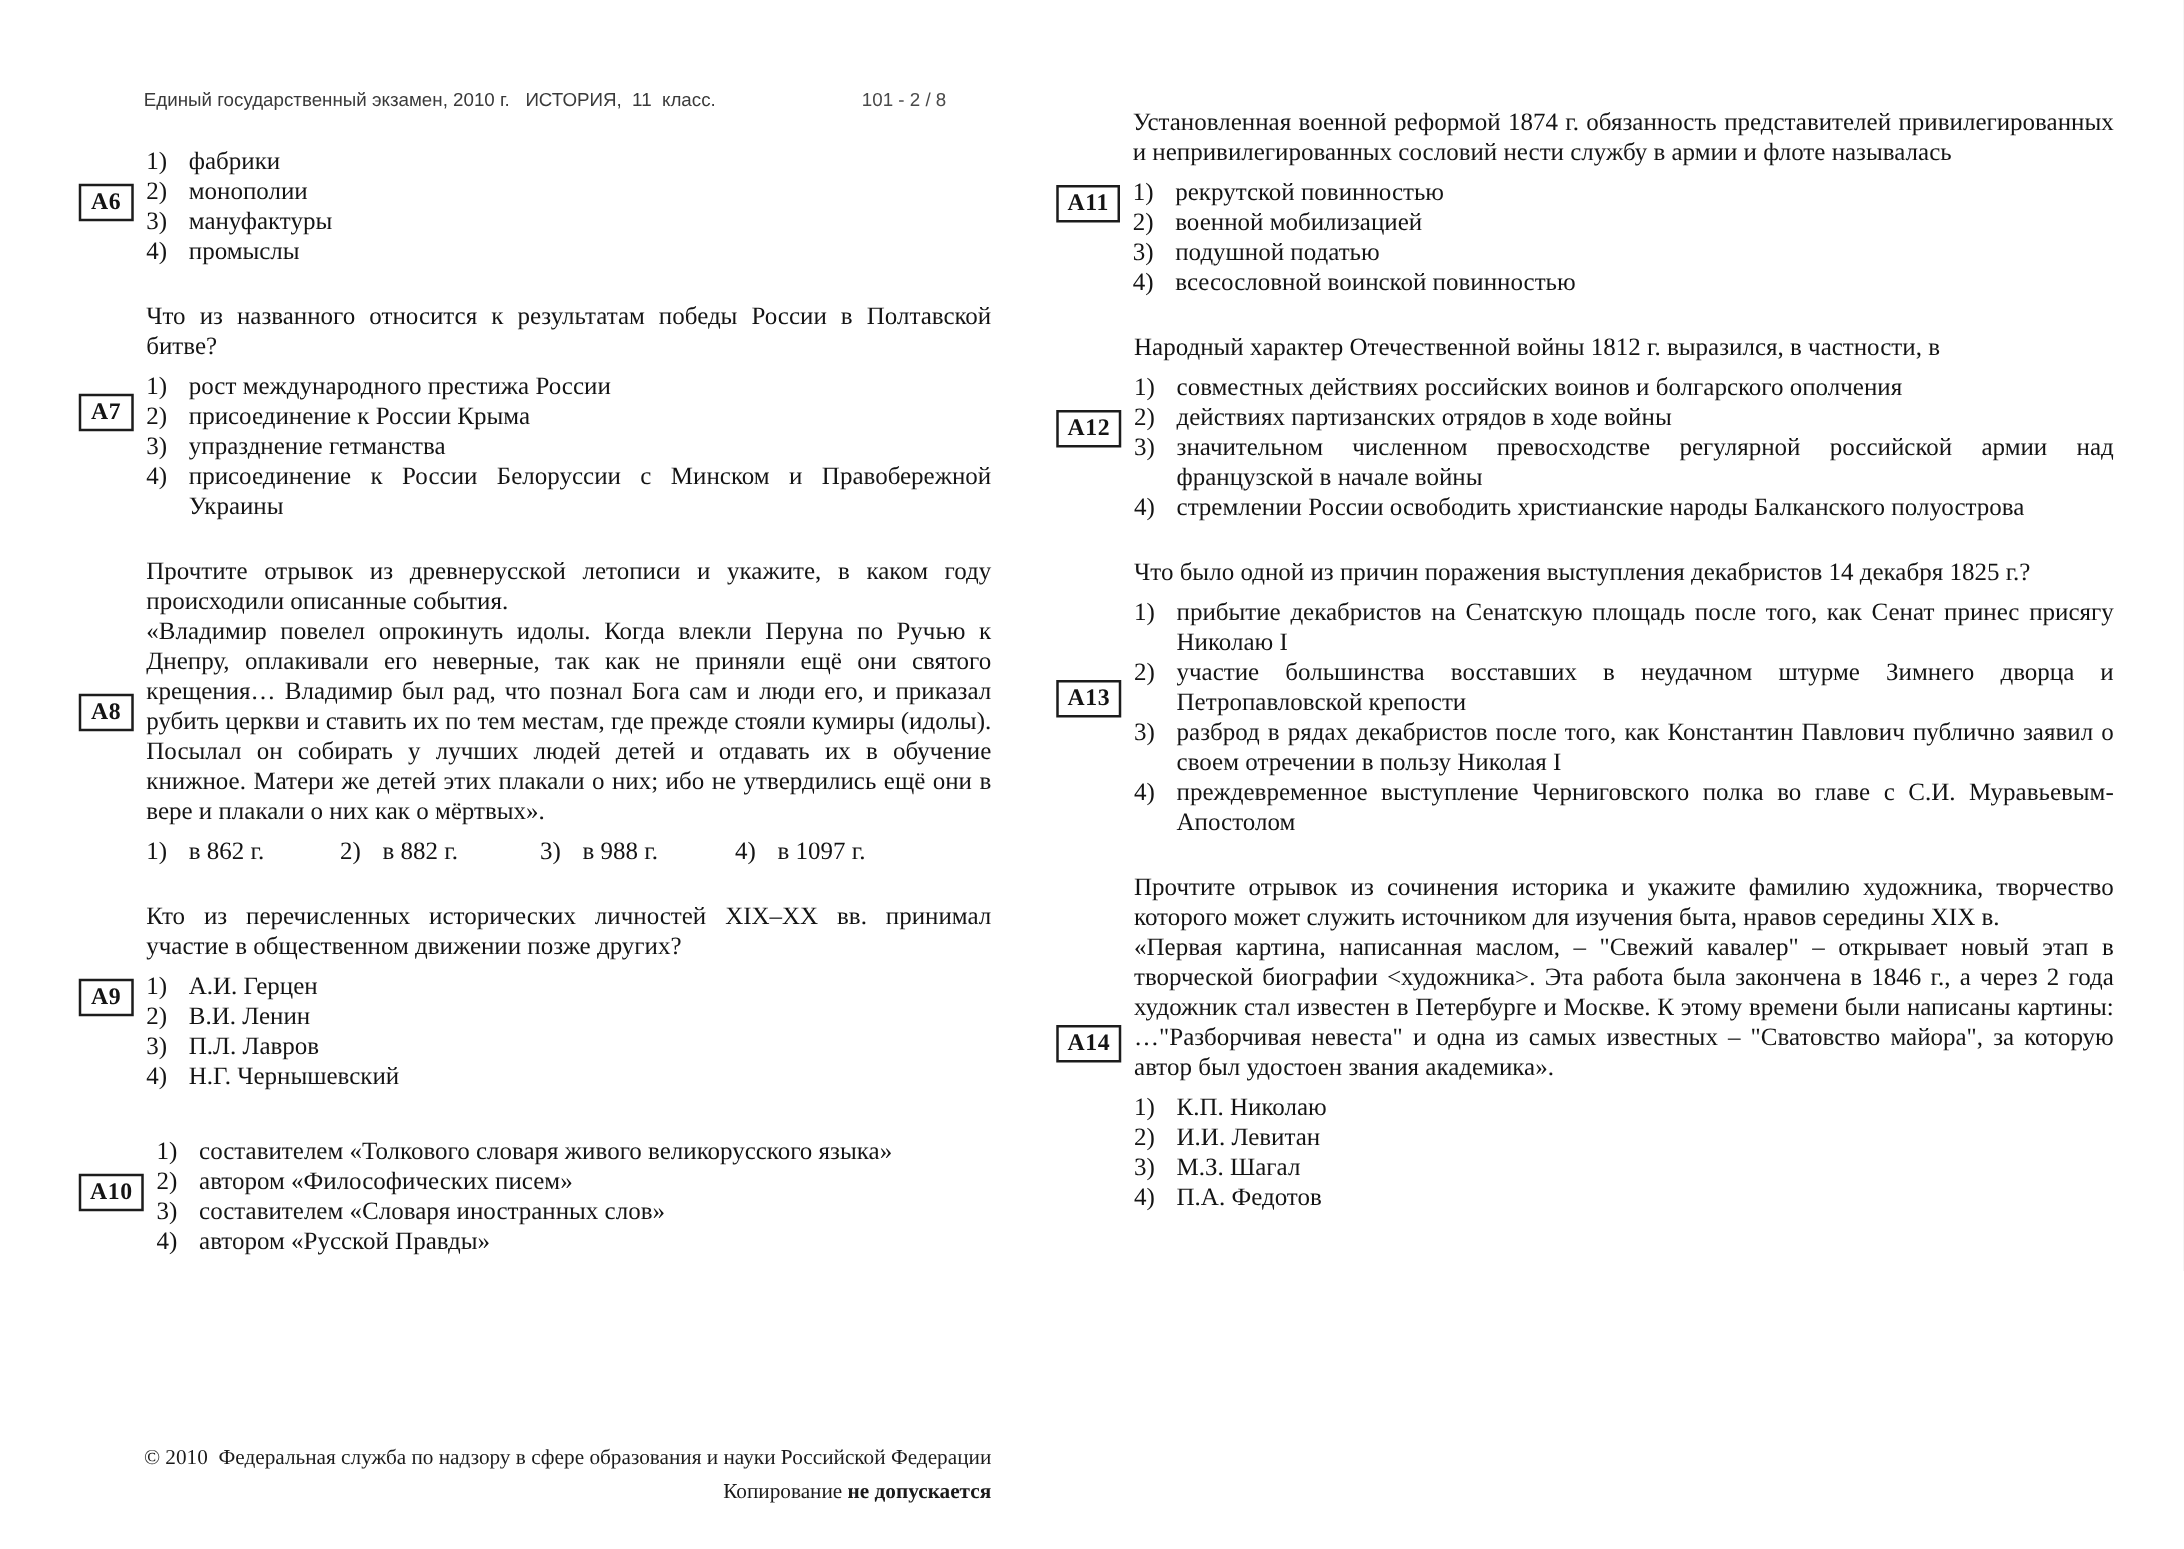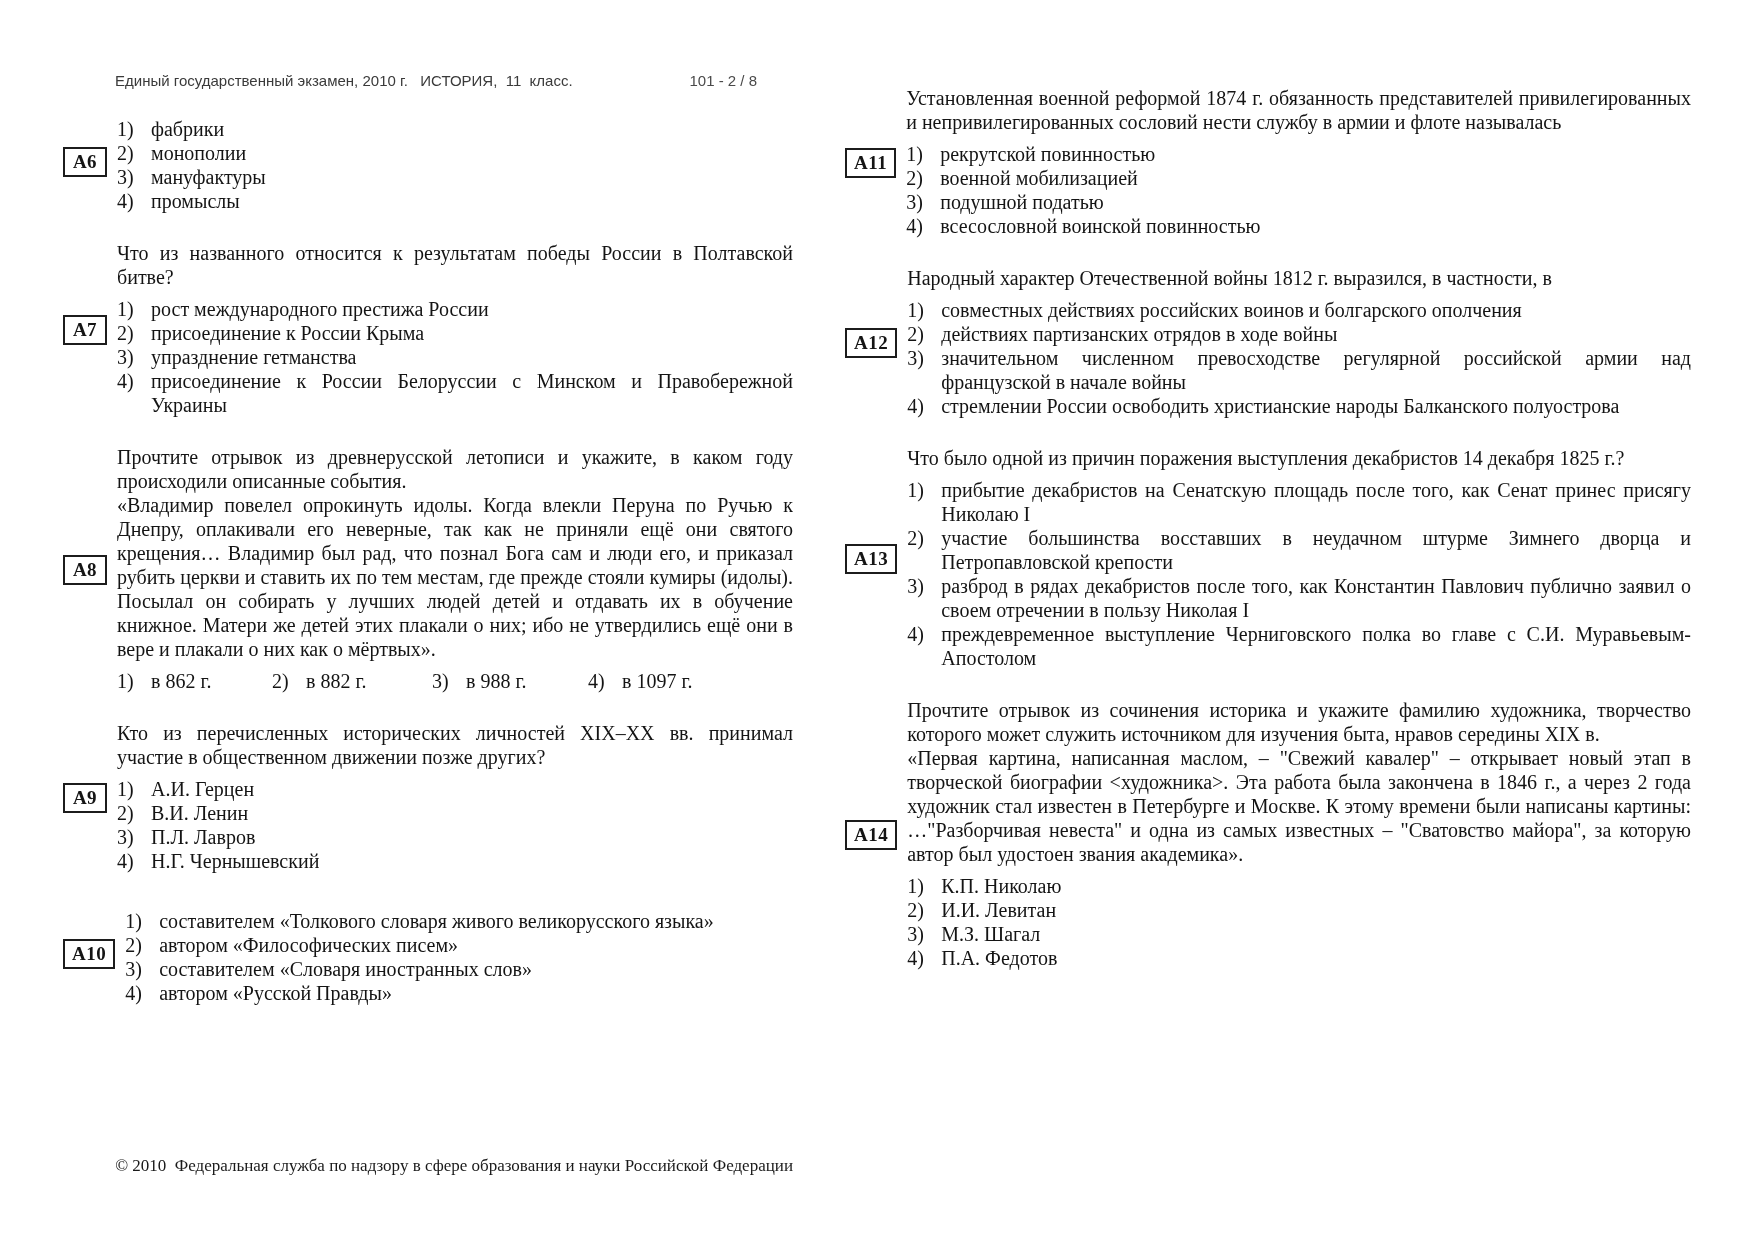--- a/index.html
+++ b/index.html
@@ -200,20 +200,21 @@
               <div class="option">
                 <span class="optnum">4)</span>
                 <span class="opttext">автором «Русской Правды»</span>
               </div>
             </div>
     </div>
   </div>
 </div>
     <div class="footer">
       <div>© 2010 &nbsp;Федеральная служба по надзору в сфере образования и науки Российской Федерации</div>
+      <div><span>Копирование </span><b>не допускается</b></div>
     </div>
   </div>
 
   <div class="col col-right">
     <div class="questions" id="right-col">
   <div class="question">
     <div class="qlabel">А11</div>
     <div class="qbody">
       <p class="qtext">Установленная военной реформой 1874 г. обязанность представителей привилегированных и непривилегированных сословий нести службу в армии и флоте называлась</p>
 

